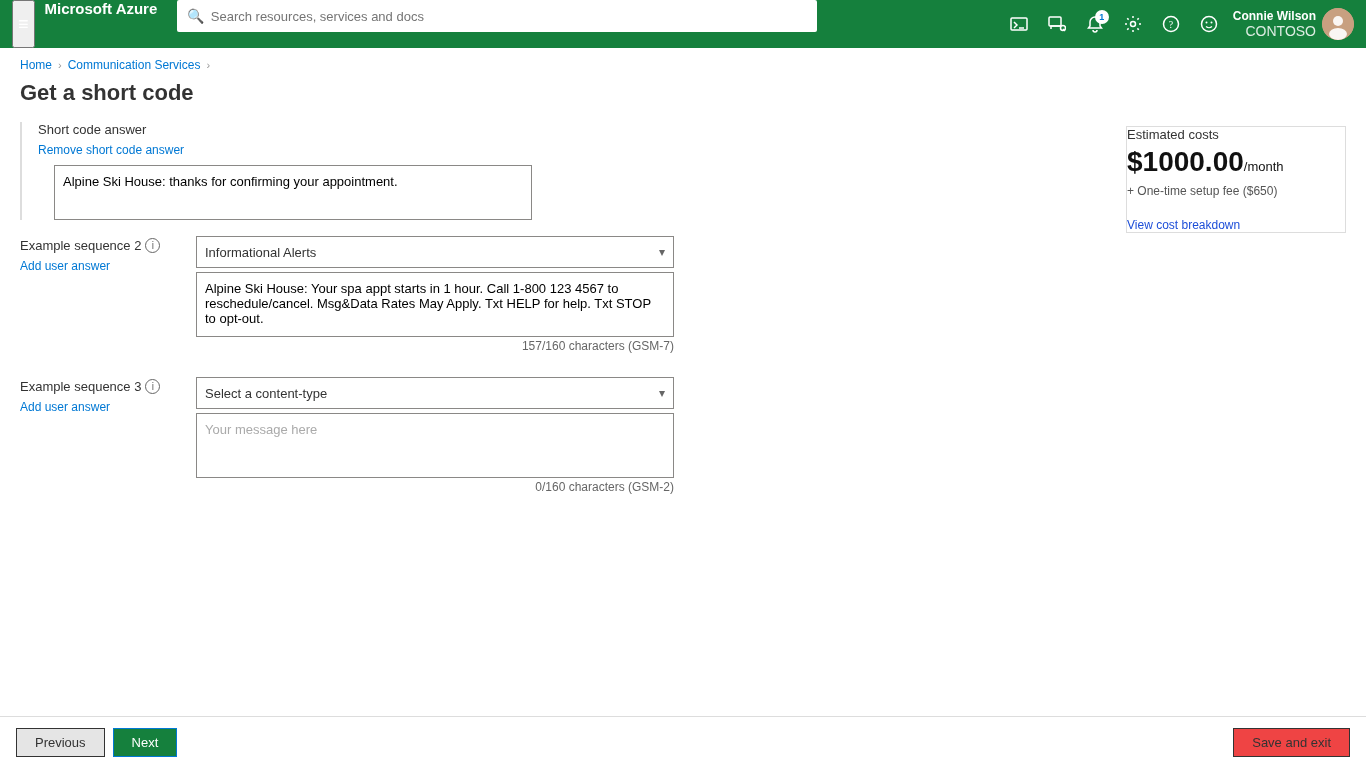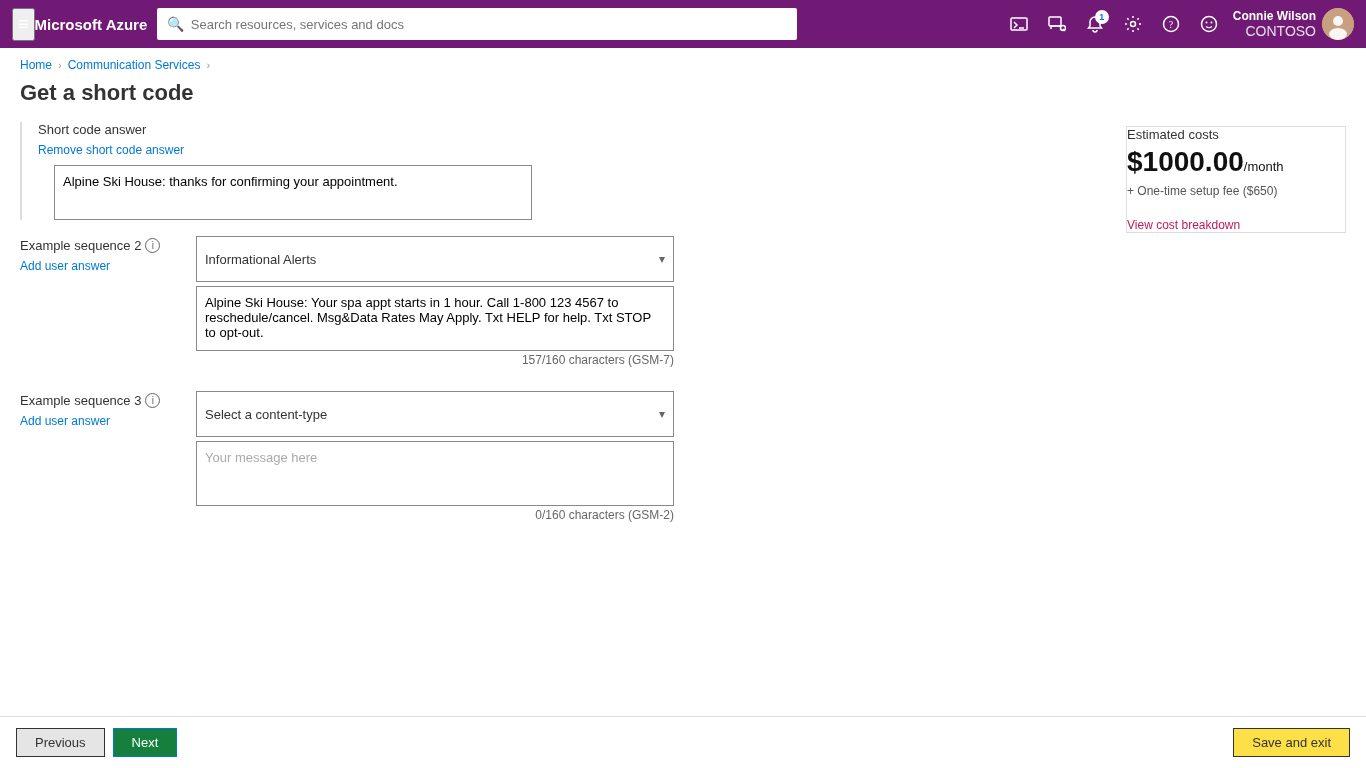--- a/index.html
+++ b/index.html
@@ -1,24 +1,24 @@
 <!DOCTYPE html>
 <html><head>
   <meta charset="utf-8">
   <style>
     * { box-sizing: border-box; margin: 0; padding: 0; }
     body { font-family: 'Segoe UI', Arial, sans-serif; font-size: 13px; color: #333; background: #fff; display: flex; flex-direction: column; height: 768px; overflow: hidden; }
 
     
     .topnav {
-      background: #701a75;
+      background: #15803d;
       height: 48px;
       display: flex;
-      align-items: center;
       padding: 0 12px;
+      gap: 10px;
       flex-shrink: 0;
     }
     .topnav-hamburger { color: #fff; font-size: 18px; cursor: pointer; padding: 4px; }
     .topnav-title { color: #fff; font-size: 15px; font-weight: 600; margin-right: 10px; white-space: nowrap; }
     .topnav-search {
       flex: 1;
       max-width: 640px;
       background: #fff;
       border-radius: 2px;
       display: flex;
@@ -108,21 +108,21 @@
       display: inline-flex; align-items: center; justify-content: center;
       font-size: 10px; color: #666; cursor: default; flex-shrink: 0;
     }
     .add-answer-link { color: #0078d4; font-size: 12px; cursor: pointer; text-decoration: none; display: inline-block; margin-top: 6px; }
     .example-right { flex: 1; }
 
     
     .select-wrapper {
       width: 478px;
       border: 1px solid #8a8886;
-      height: 46px;
+      height: 32px;
       display: flex;
       align-items: center;
       padding: 0 8px;
       justify-content: space-between;
       background: #fff;
       cursor: pointer;
       margin-bottom: 4px;
     }
     .select-text { font-size: 13px; color: #333; }
     .select-placeholder { font-size: 13px; color: #333; }
@@ -151,21 +151,21 @@
       padding-top: 4px;
     }
     .cost-card {
       border: 1px solid #ddd;
       background: #fff;
     }
     .cost-label { font-size: 13px; color: #333; margin-bottom: 4px; }
     .cost-amount { font-size: 28px; font-weight: 700; color: #111; display: inline; }
     .cost-per { font-size: 13px; color: #111; font-weight: 400; }
     .cost-setup { font-size: 12px; color: #555; margin-top: 6px; }
-    .cost-breakdown-link { color: #be185d; font-size: 12px; cursor: pointer; text-decoration: none; display: inline-block; margin-top: 20px; }
+    .cost-breakdown-link { color: #1d4ed8; font-size: 12px; cursor: pointer; text-decoration: none; display: inline-block; margin-top: 20px; }
 
     
     .bottom-bar {
       height: 52px;
       border-top: 1px solid #ddd;
       display: flex;
       align-items: center;
       padding: 0 16px;
       flex-shrink: 0;
       justify-content: space-between;
@@ -182,21 +182,21 @@
     .btn-primary {
       border: 1px solid #0078d4;
       background: #15803d;
       padding: 6px 18px;
       font-size: 13px;
       cursor: pointer;
       color: #fff;
     }
     .btn-save {
       border: 1px solid #333;
-      background: #fde047;
+      background: #ef4444;
       padding: 6px 18px;
       font-size: 13px;
       cursor: pointer;
       color: #333;
     }
   </style>
 </head>
 <body>
 
 <nav class="topnav">

